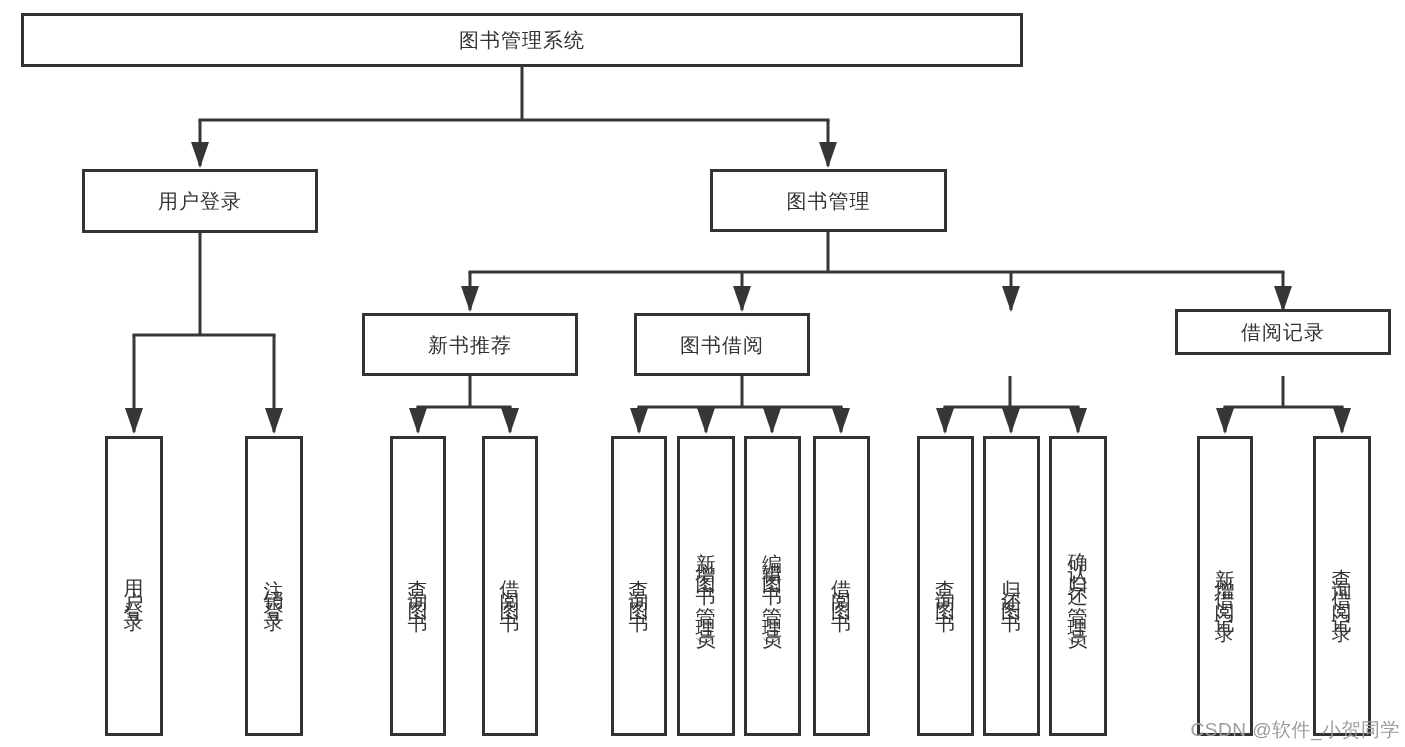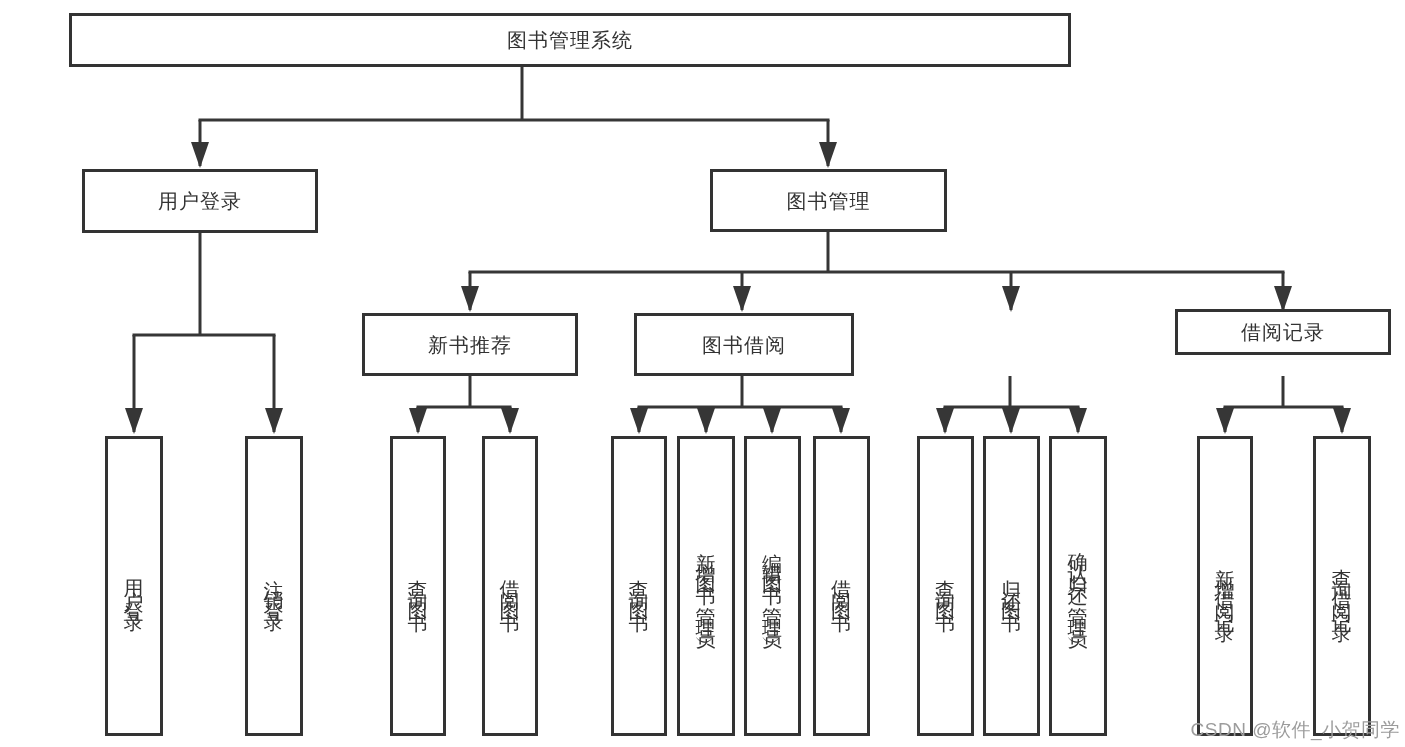--- a/index.html
+++ b/index.html
@@ -114,27 +114,27 @@
     <path class="ln" d="M945,407 V432" marker-end="url(#arrow)"></path>
     <path class="ln" d="M1011,407 V432" marker-end="url(#arrow)"></path>
     <path class="ln" d="M1078,407 V432" marker-end="url(#arrow)"></path>
 
     <path class="ln" d="M1283,376 V407"></path>
     <path class="ln" d="M1223.5,407 H1343.5"></path>
     <path class="ln" d="M1225,407 V432" marker-end="url(#arrow)"></path>
     <path class="ln" d="M1342,407 V432" marker-end="url(#arrow)"></path>
   </svg>
 
-  <div class="hbox" style="left:21px;top:13px;width:1002px;height:54px;margin-left:48px;">图书管理系统</div>
+  <div class="hbox" style="left:21px;top:13px;width:1002px;height:54px;">图书管理系统</div>
 
   <div class="hbox" style="left:82px;top:169px;width:236px;height:64px;">用户登录</div>
   <div class="hbox" style="left:710px;top:169px;width:237px;height:63px;text-align:center;">图书管理</div>
 
   <div class="hbox" style="left:362px;top:313px;width:216px;height:63px;">新书推荐</div>
-  <div class="hbox" style="left:634px;top:313px;width:220px;height:63px;">图书借阅</div>
+  <div class="hbox" style="left:634px;top:313px;width:176px;height:63px;">图书借阅</div>
   <div class="hbox" style="left:1175px;top:309px;width:216px;height:46px;text-align:right;">借阅记录</div>
 
   <div class="vbox" style="left:105px;width:58px;">用户登录</div>
   <div class="vbox" style="left:245px;width:58px;">注销登录</div>
 
   <div class="vbox" style="left:390px;width:56px;">查询图书</div>
   <div class="vbox" style="left:482px;width:56px;">借阅图书</div>
 
   <div class="vbox" style="left:611px;width:56px;">查询图书</div>
   <div class="vbox" style="left:677px;width:58px;">新增图书（管理员）</div>

